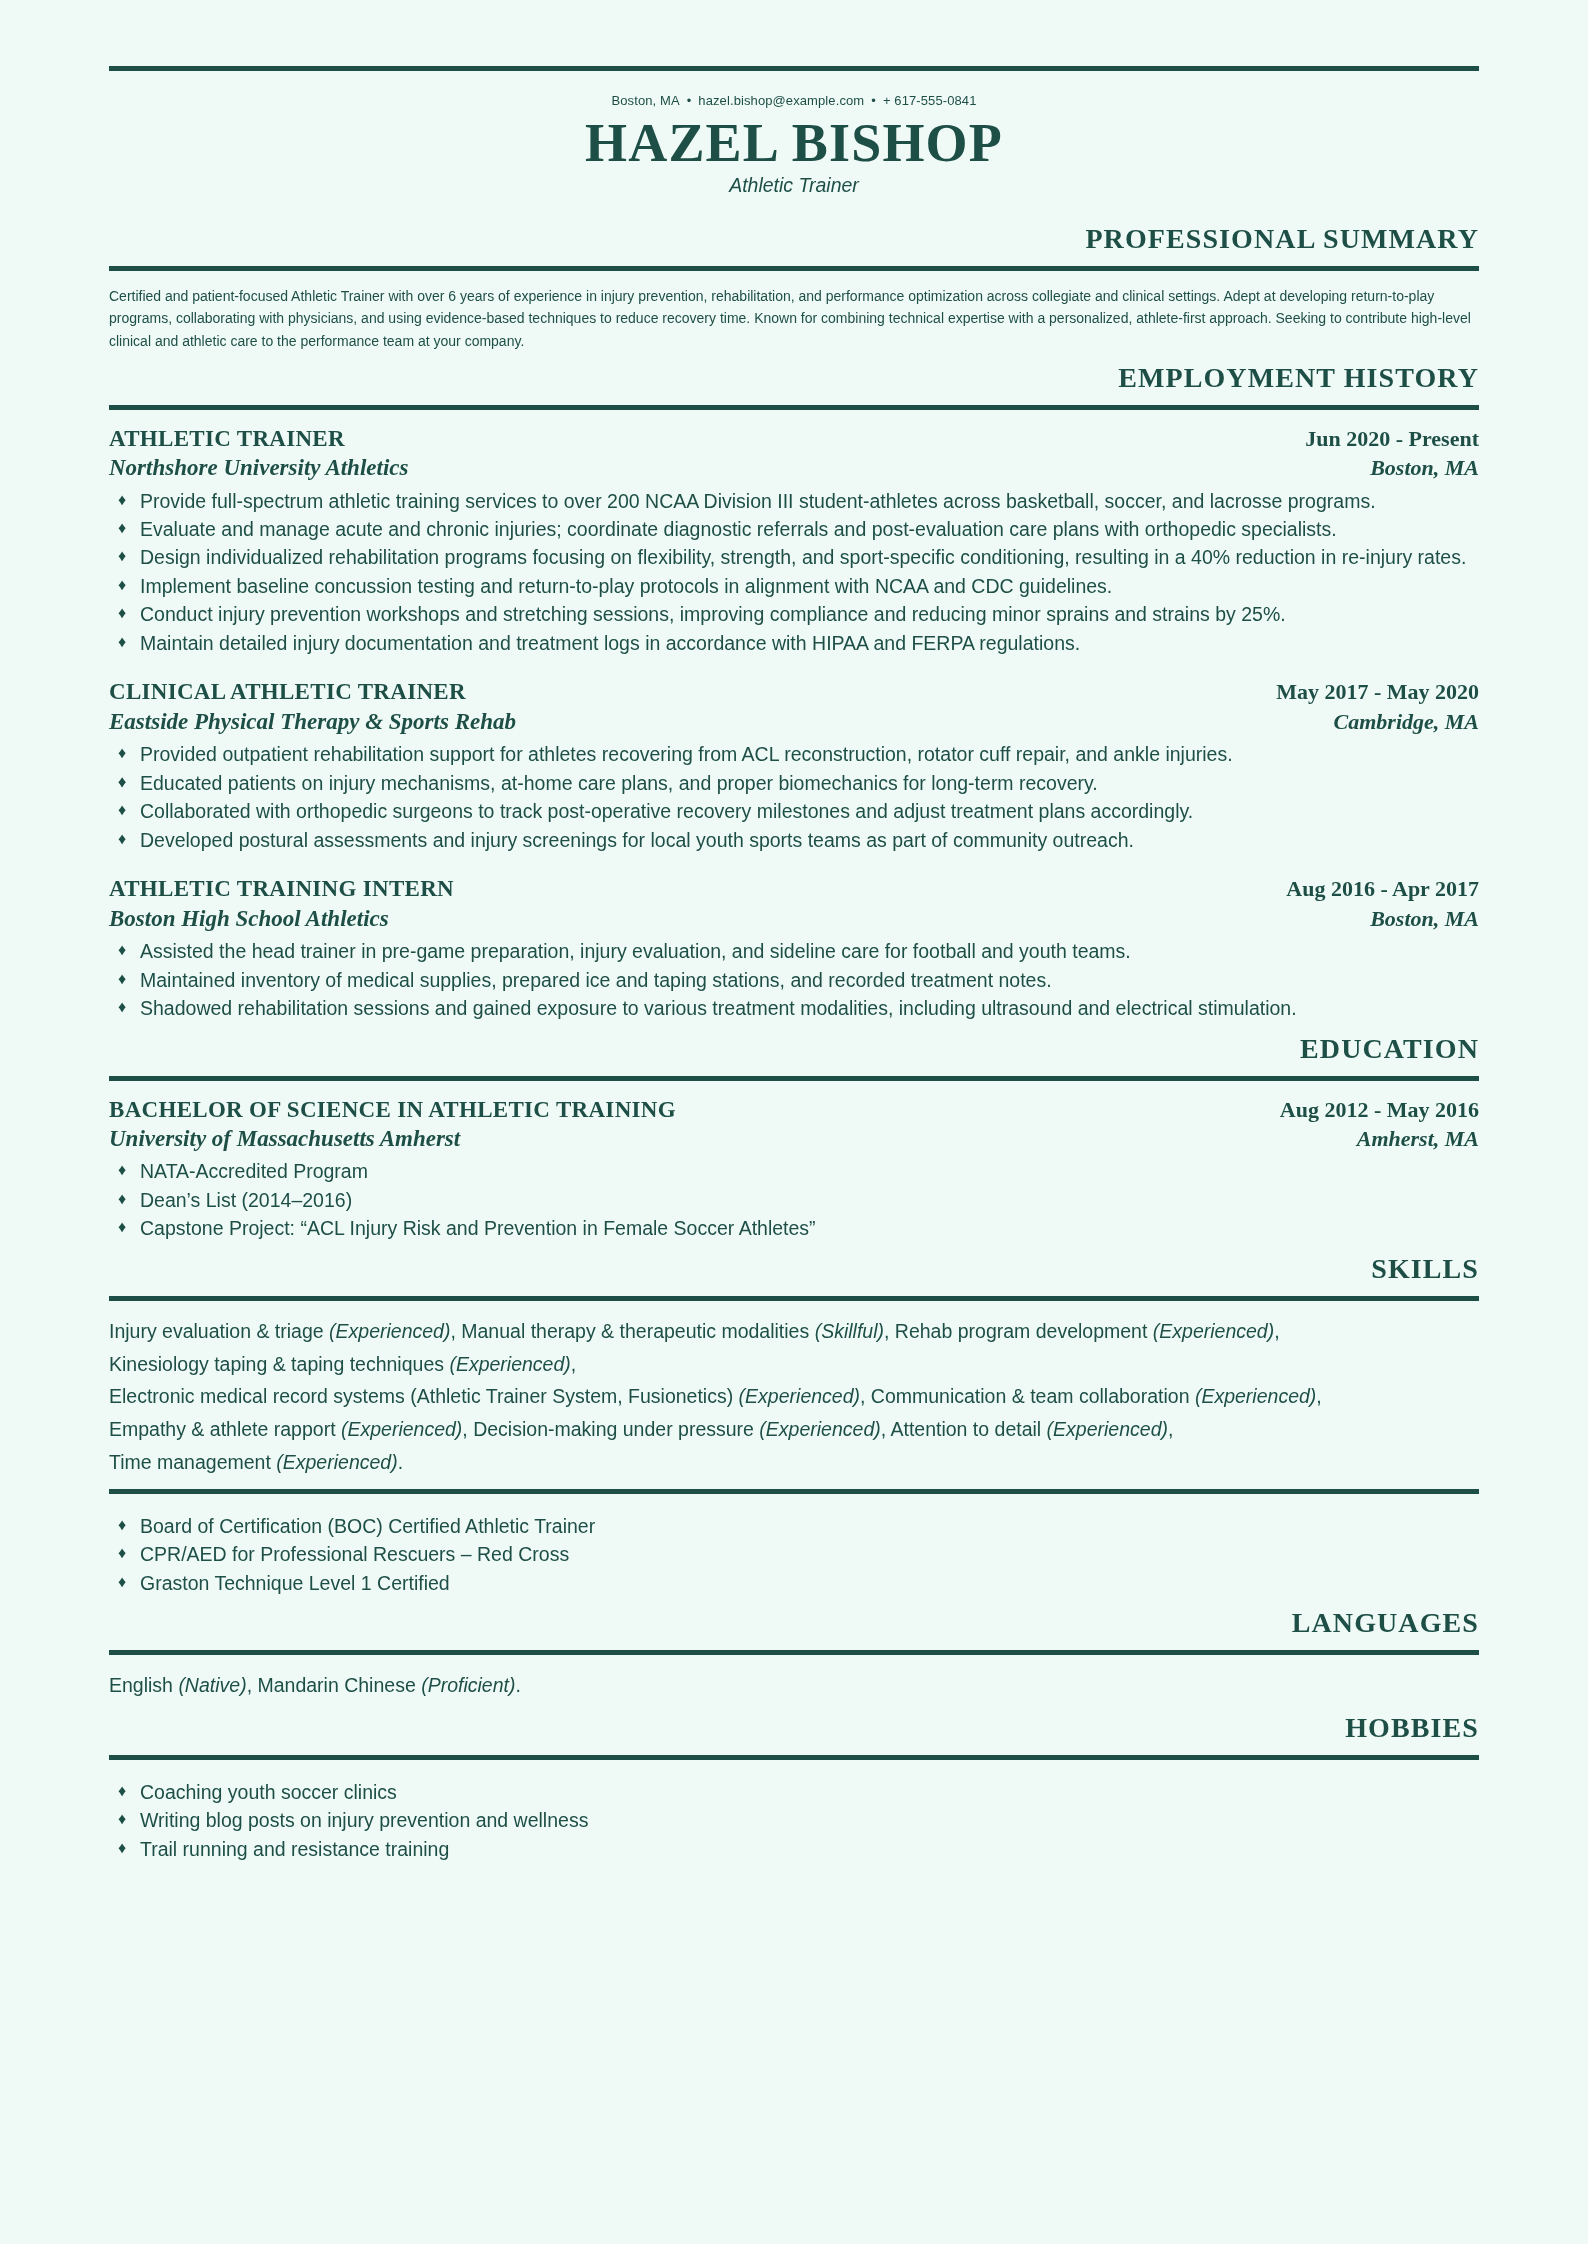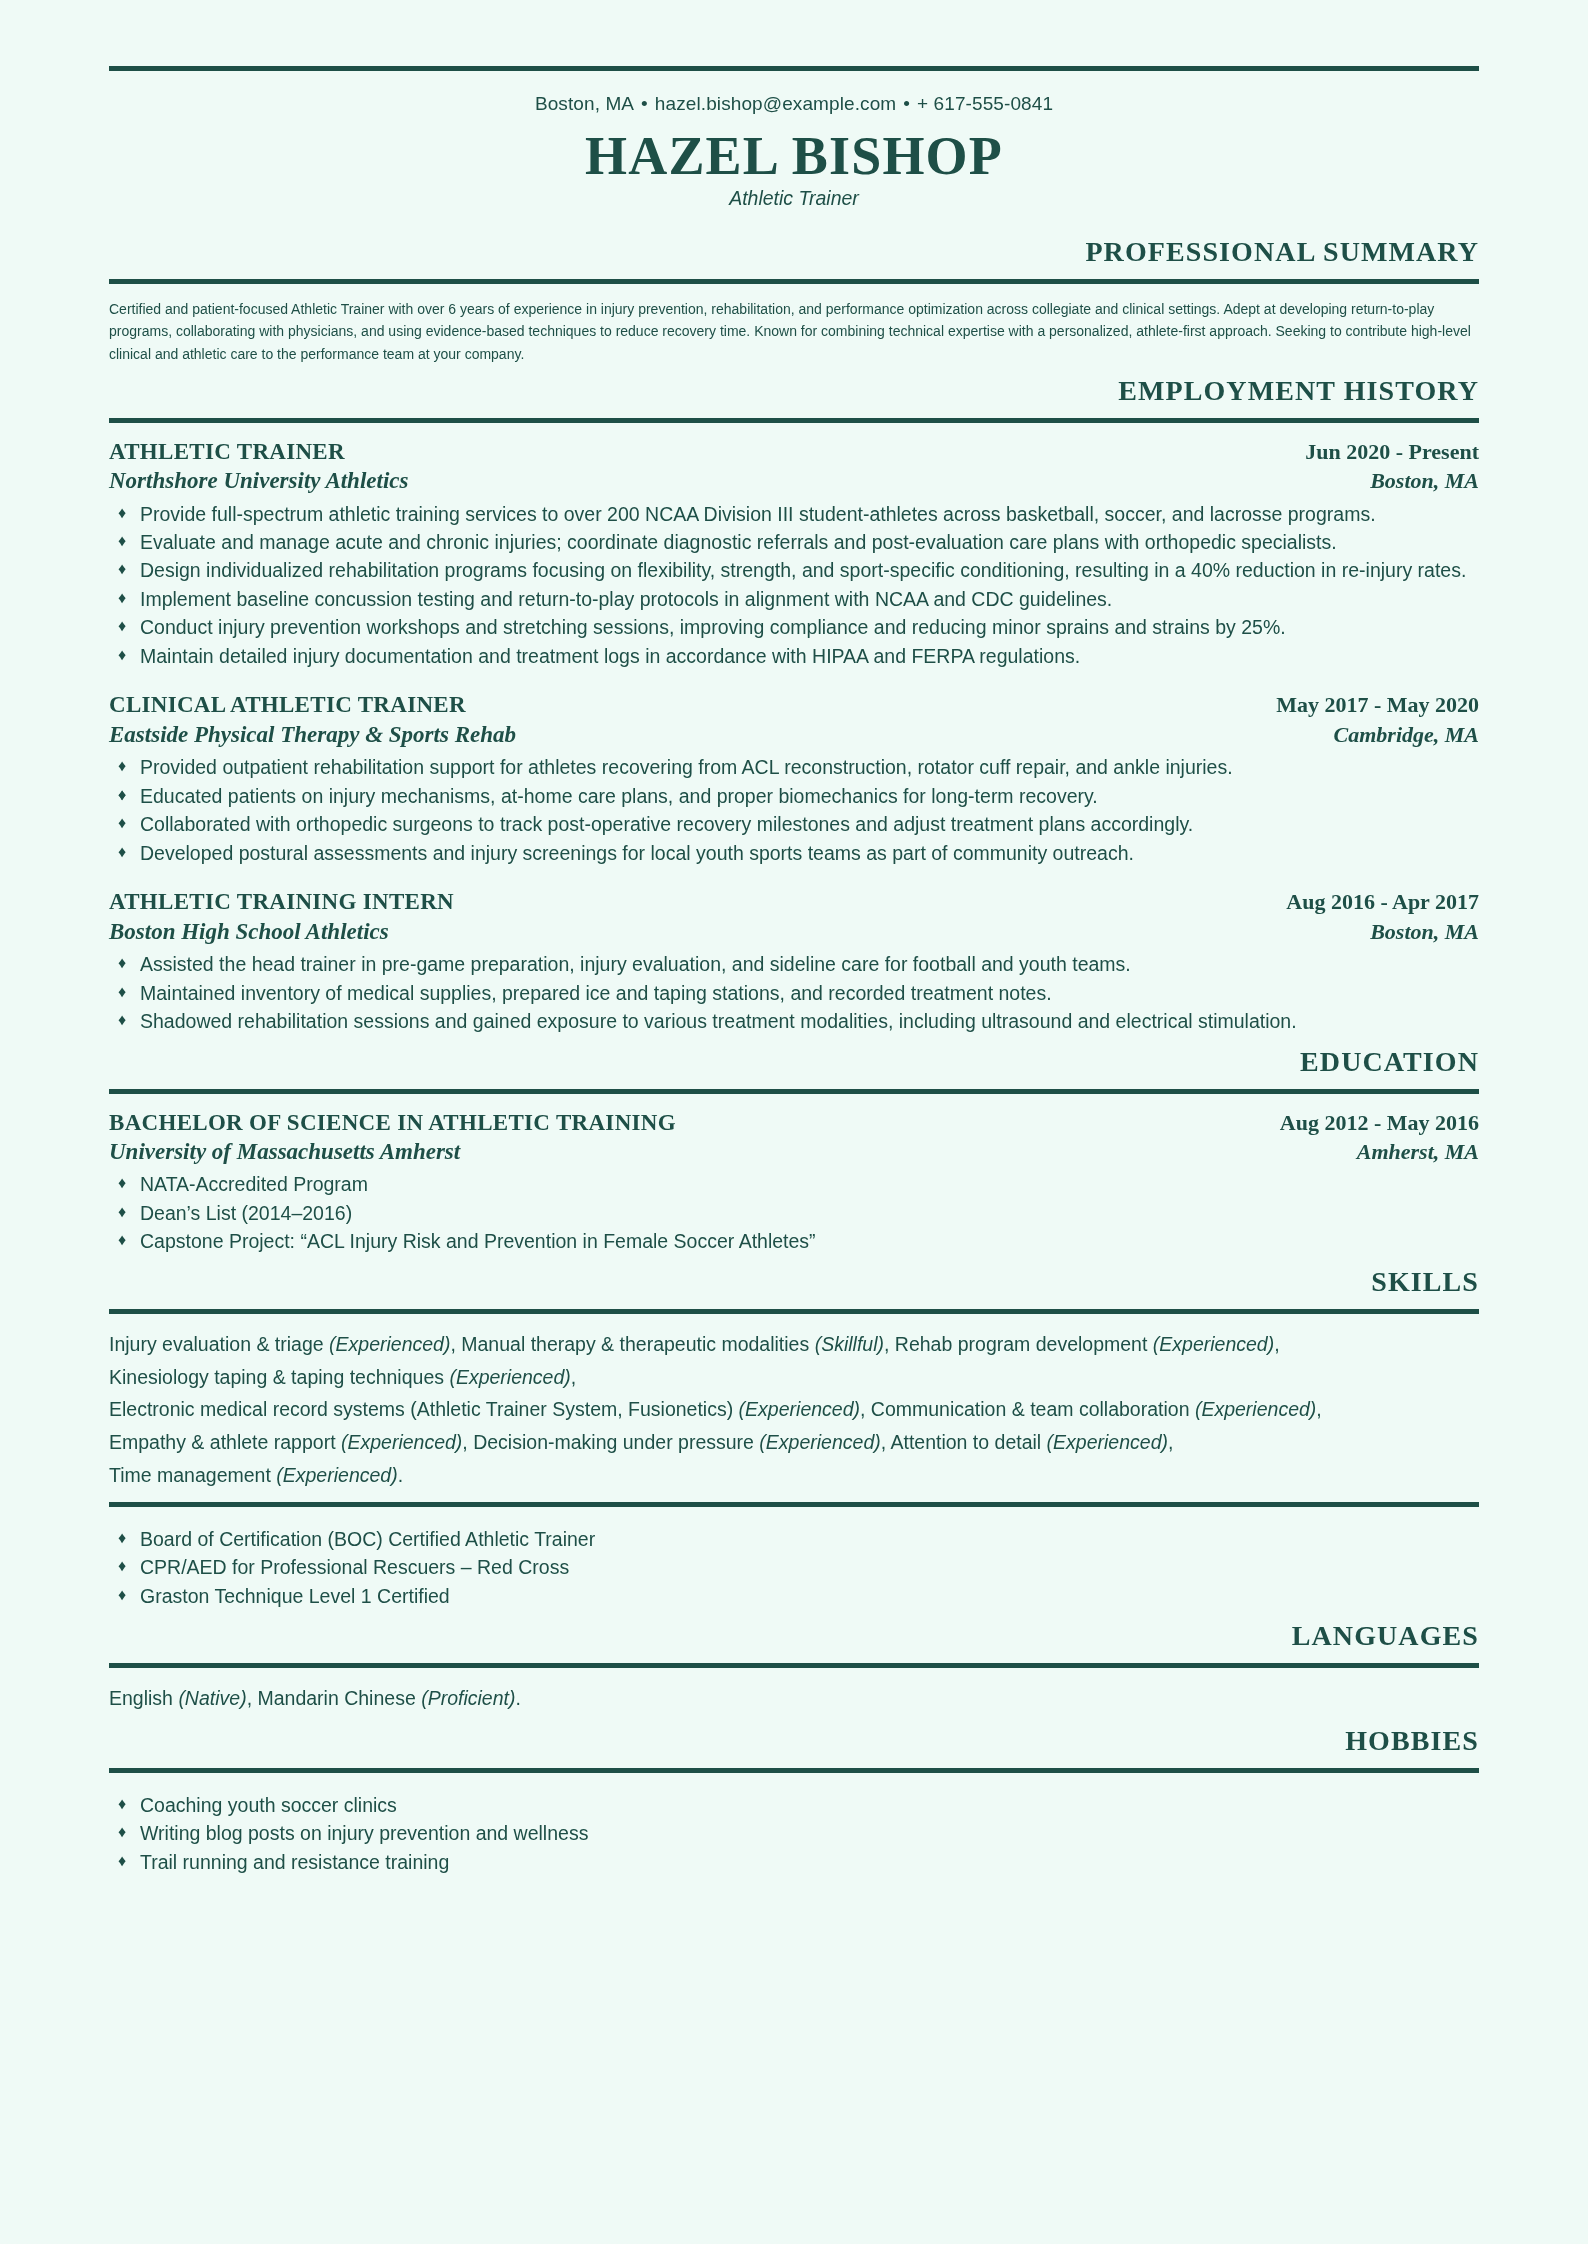--- a/index.html
+++ b/index.html
@@ -40,33 +40,33 @@
     border-bottom: 2px solid #1e4f47;
     height: 3px;
     width: 100%;
     box-sizing: border-box;
     margin-bottom: 22px;
   }
 
   
   .contact {
     text-align: center;
-    font-size: 19px;
+    font-size: 13px;
     letter-spacing: 0.1px;
     margin-bottom: 4px;
   }
   .contact .sep { padding: 0 7px; }
   .name {
     text-align: center;
     font-family: "Liberation Serif", serif;
     font-weight: bold;
     font-size: 54px;
     letter-spacing: 1.2px;
     line-height: 1.08;
-    margin: 12px 0 2px;
+    margin: 6px 0 2px;
   }
   .role {
     text-align: center;
     font-style: italic;
     font-size: 19.5px;
     margin-bottom: 26px;
   }
 
   
   .section { margin-top: 10px; }

